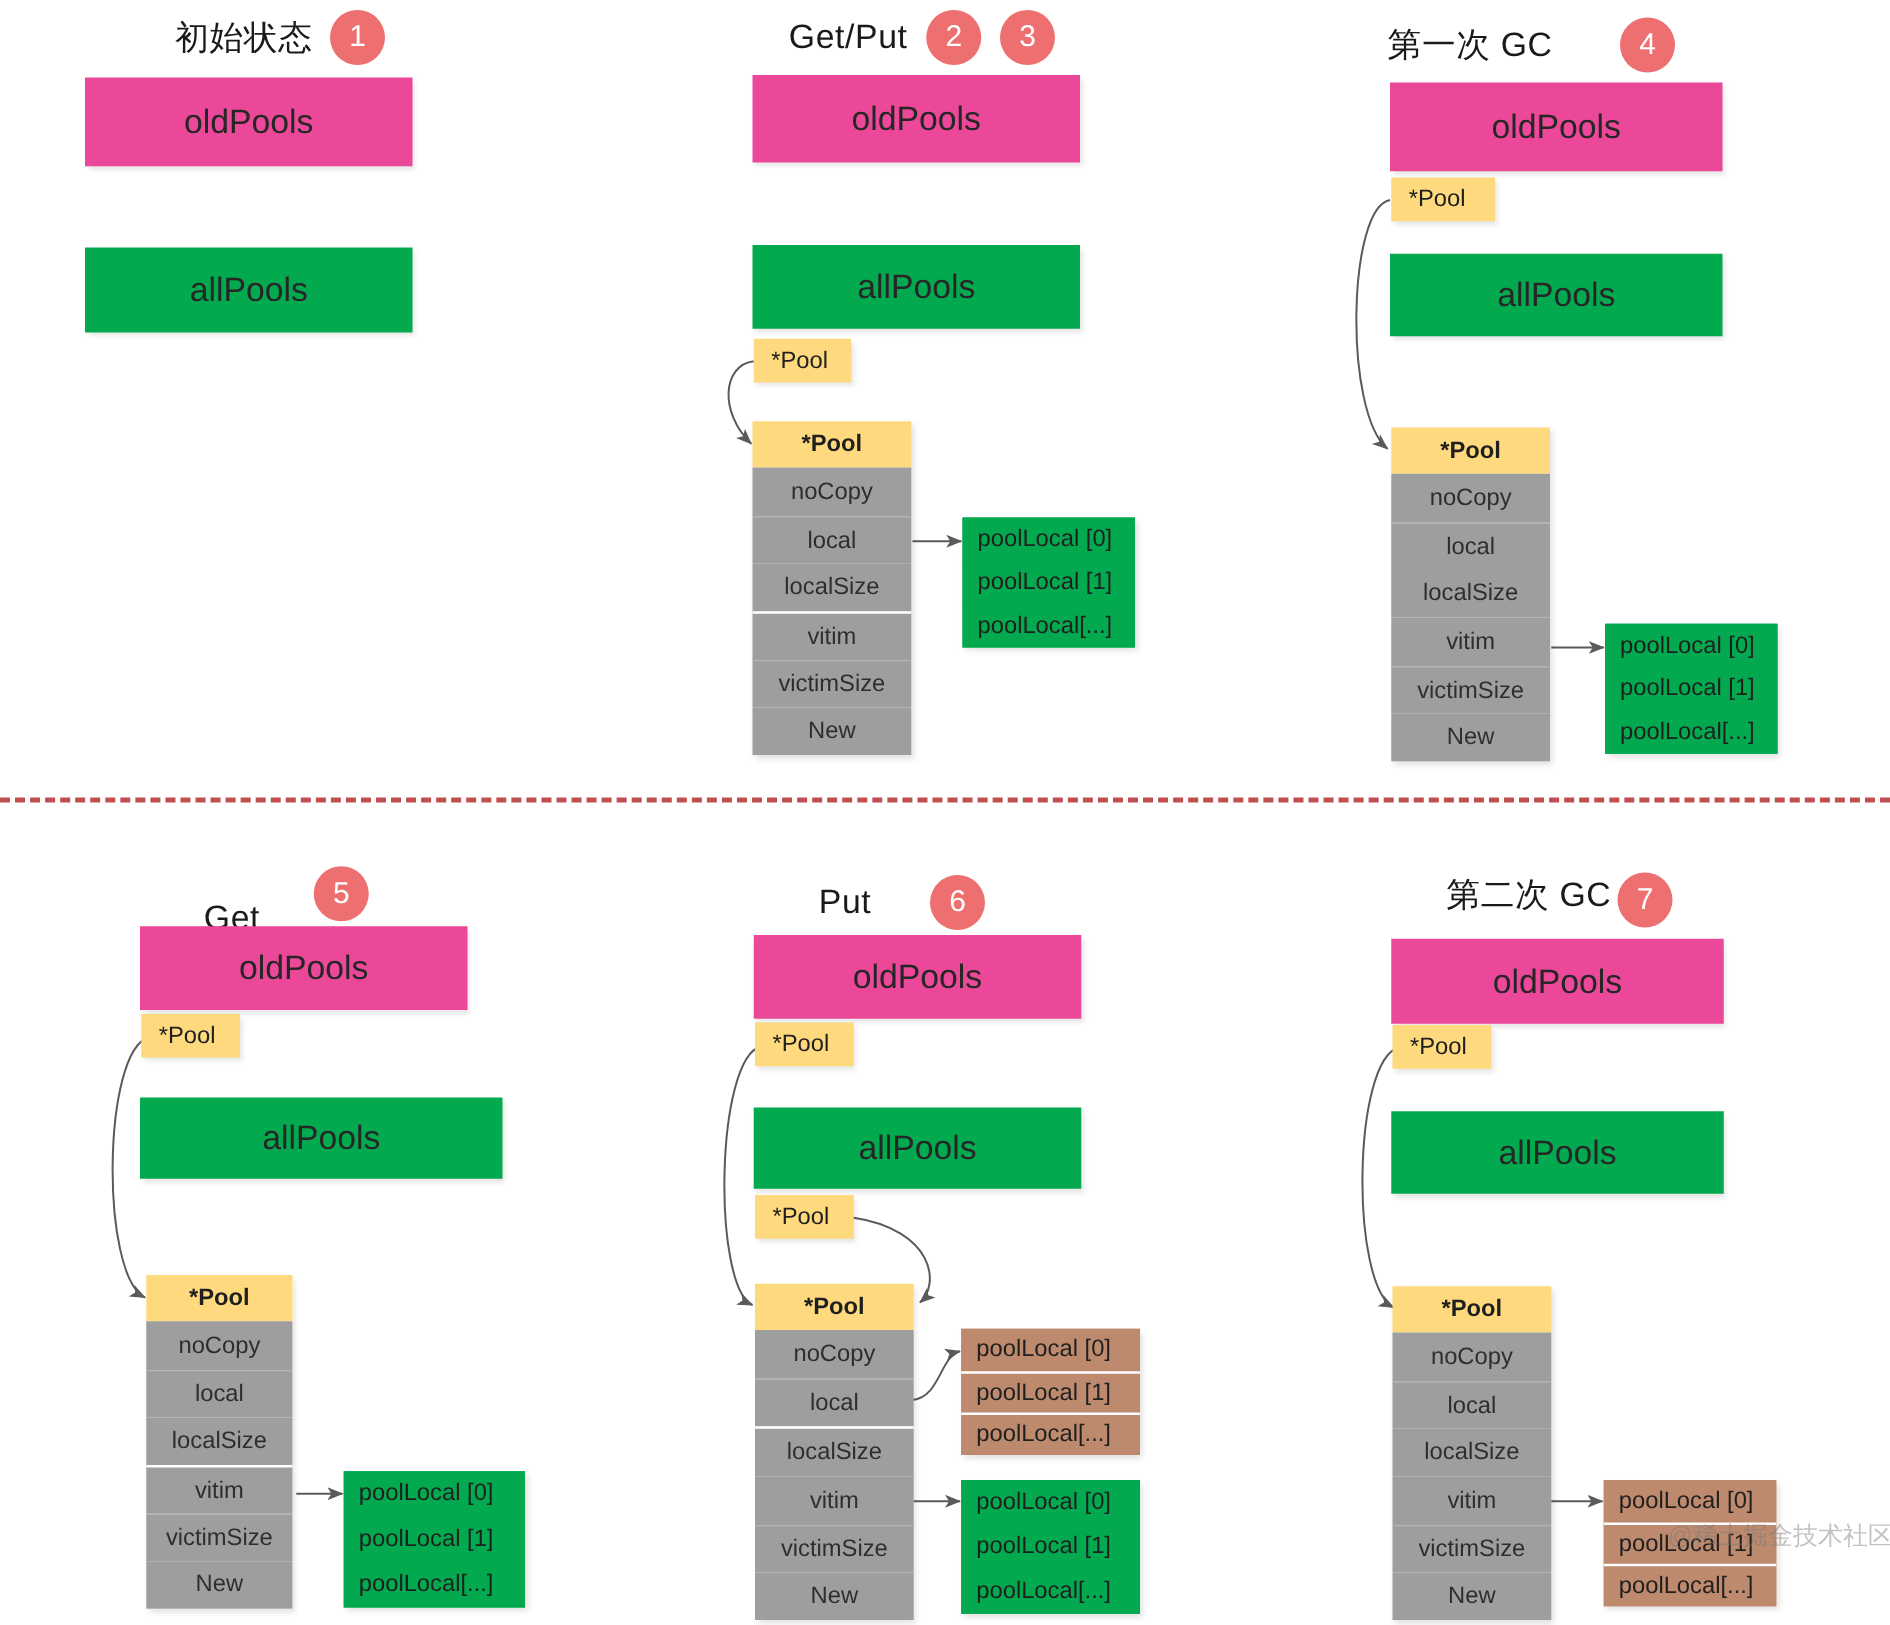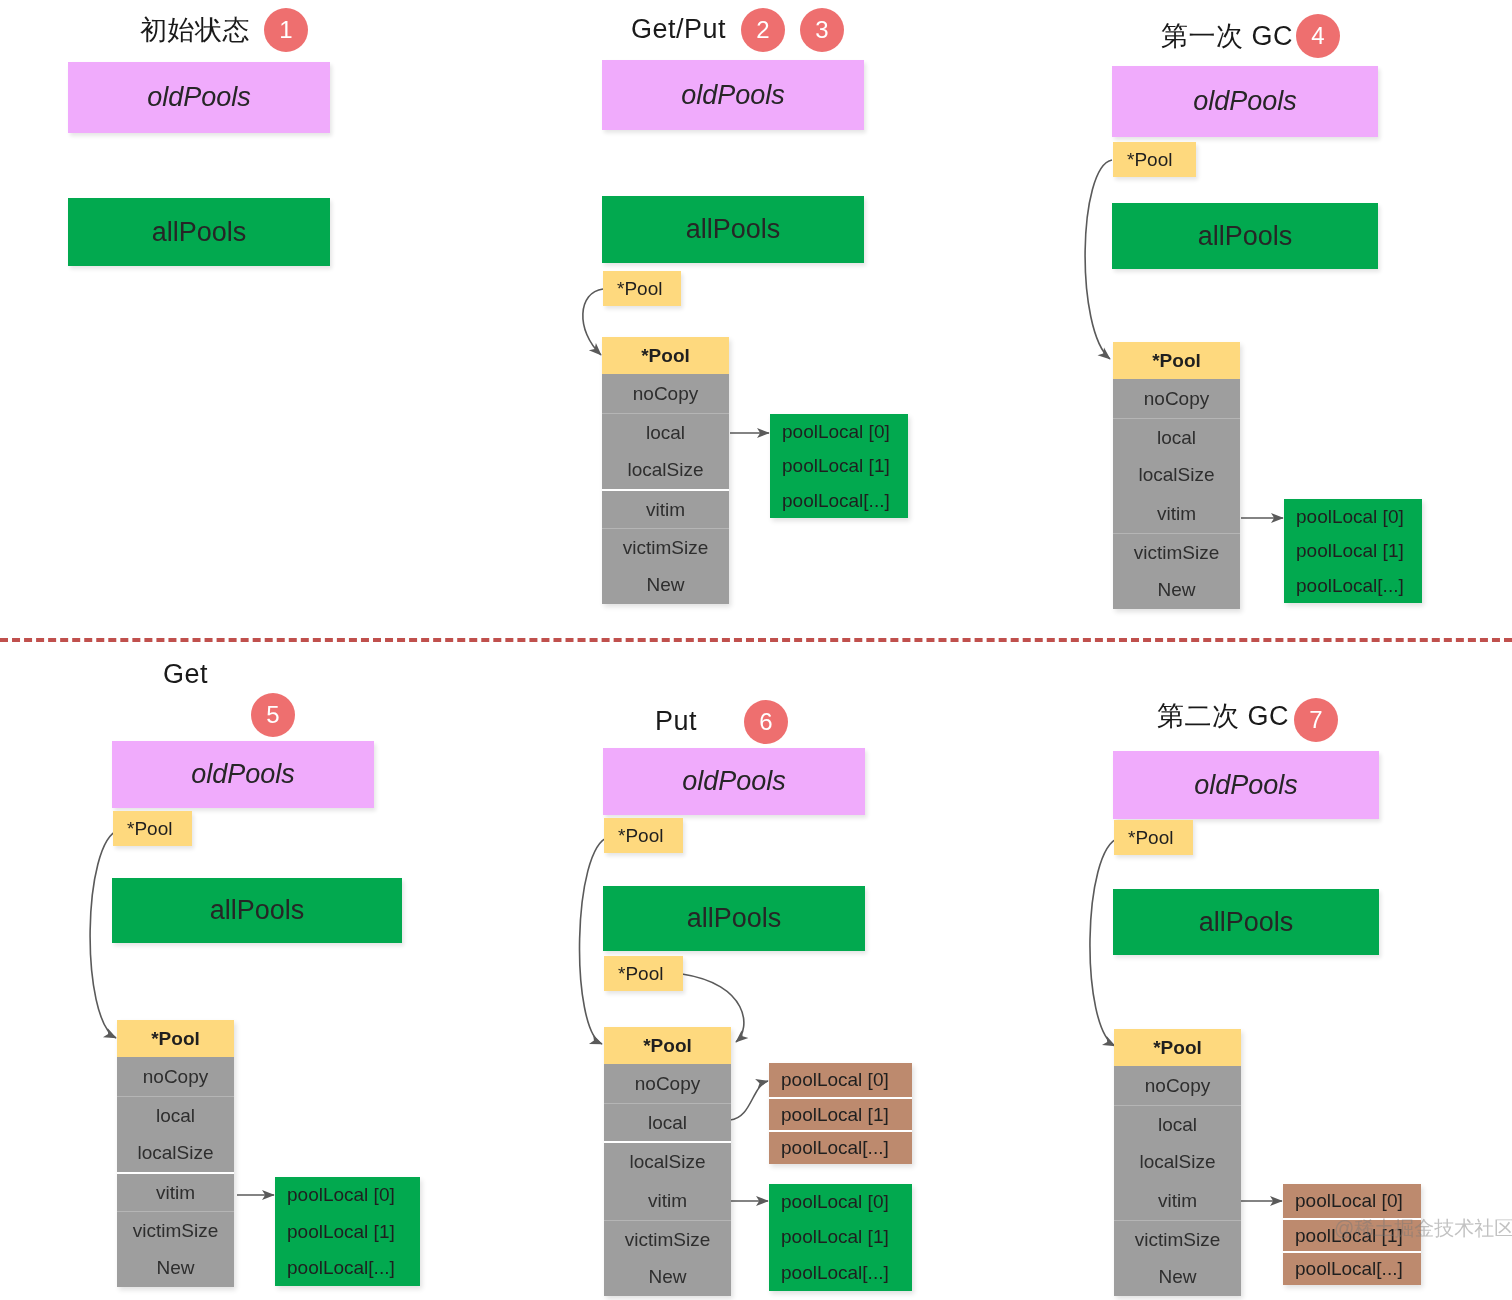--- a/index.html
+++ b/index.html
@@ -31,21 +31,21 @@
     display: flex; align-items: center; justify-content: center;
     font-family: "Liberation Sans", sans-serif;
   }
 
   .box {
     position: absolute;
     display: flex; align-items: center; justify-content: center;
     color: #262626;
     box-shadow: 2px 3px 4px rgba(0,0,0,0.10);
   }
-  .gray  { background: #f0abfc; font-style: italic; }
+  .gray  { background: #ec4899; }
   .green { background: #02a94f; text-align: right; }
   .brown { background: #bd8a6e; }
 
   .bigbox { font-size: 27px; }
 
   .poolptr {
     position: absolute;
     background: #fed97e;
     color: #1f1f1f;
     font-size: 19px;
@@ -168,21 +168,21 @@
     </div>
 
     <div class="locals green" style="left:770px; top:414px; width:138px;">
       <div class="lrow" style="height:35px;">poolLocal [0]</div>
       <div class="lrow" style="height:34px;">poolLocal [1]</div>
       <div class="lrow" style="height:35px;">poolLocal[...]</div>
     </div>
   </div>
 
   <div class="panel">
-    <div class="title" style="left:1161px; top:18px;text-align:right;">第一次 GC</div>
+    <div class="title" style="left:1110px; top:18px;text-align:right;">第一次 GC</div>
     <div class="badge" style="left:1296px; top:14px;">4</div>
 
     <div class="box gray bigbox" style="left:1112px; top:66px; width:266px; height:71px;">oldPools</div>
     <div class="poolptr" style="left:1113px; top:142px; width:83px; height:35px;">*Pool</div>
     <div class="box green bigbox" style="left:1112px; top:203px; width:266px; height:66px;">allPools</div>
 
     <div class="struct" style="left:1113px; top:342px; width:127px;">
       <div class="row head" style="height:37px;">*Pool</div>
       <div class="row" style="height:39px;">noCopy</div>
       <div class="row sep" style="height:38px;">local</div>
@@ -193,21 +193,21 @@
     </div>
 
     <div class="locals green" style="left:1284px; top:499px; width:138px;">
       <div class="lrow" style="height:35px;">poolLocal [0]</div>
       <div class="lrow" style="height:34px;">poolLocal [1]</div>
       <div class="lrow" style="height:35px;">poolLocal[...]</div>
     </div>
   </div>
 
   <div class="panel">
-    <div class="title" style="left:163px; top:659px;">Get</div>
+    <div class="title" style="left:163px; top:719px;">Get</div>
     <div class="badge" style="left:251px; top:693px;">5</div>
 
     <div class="box gray bigbox" style="left:112px; top:741px; width:262px; height:67px;">oldPools</div>
     <div class="poolptr" style="left:113px; top:811px; width:79px; height:35px;">*Pool</div>
     <div class="box green bigbox" style="left:112px; top:878px; width:290px; height:65px;">allPools</div>
 
     <div class="struct" style="left:117px; top:1020px; width:117px;">
       <div class="row head" style="height:37px;">*Pool</div>
       <div class="row" style="height:39px;">noCopy</div>
       <div class="row sep" style="height:38px;">local</div>

